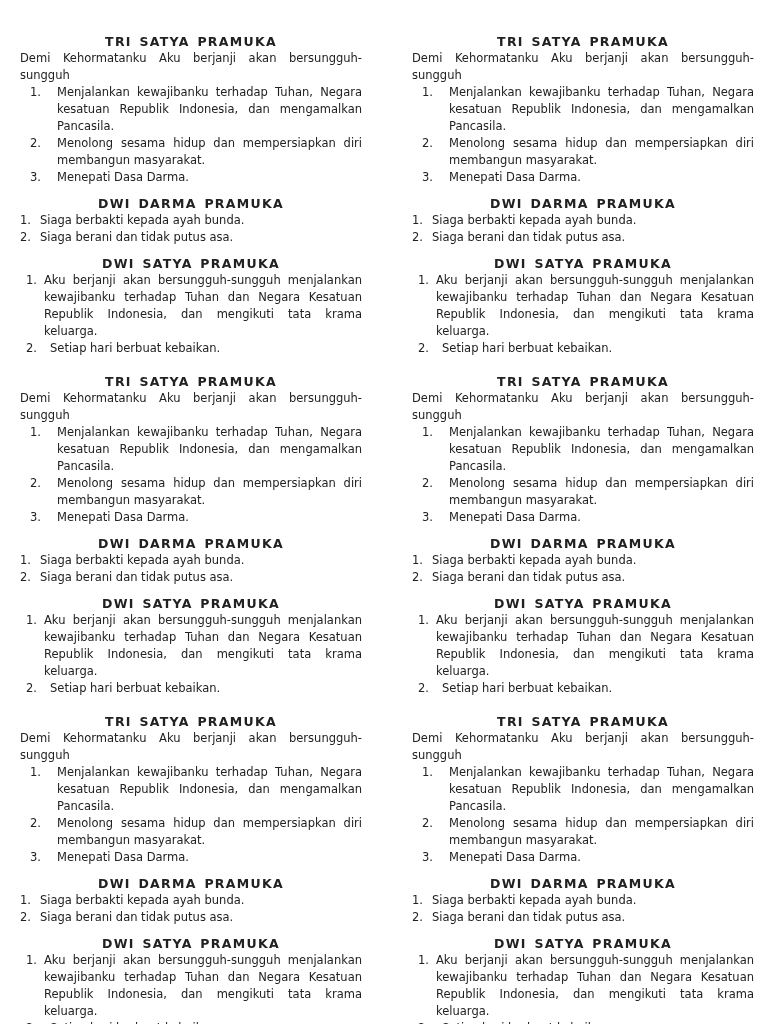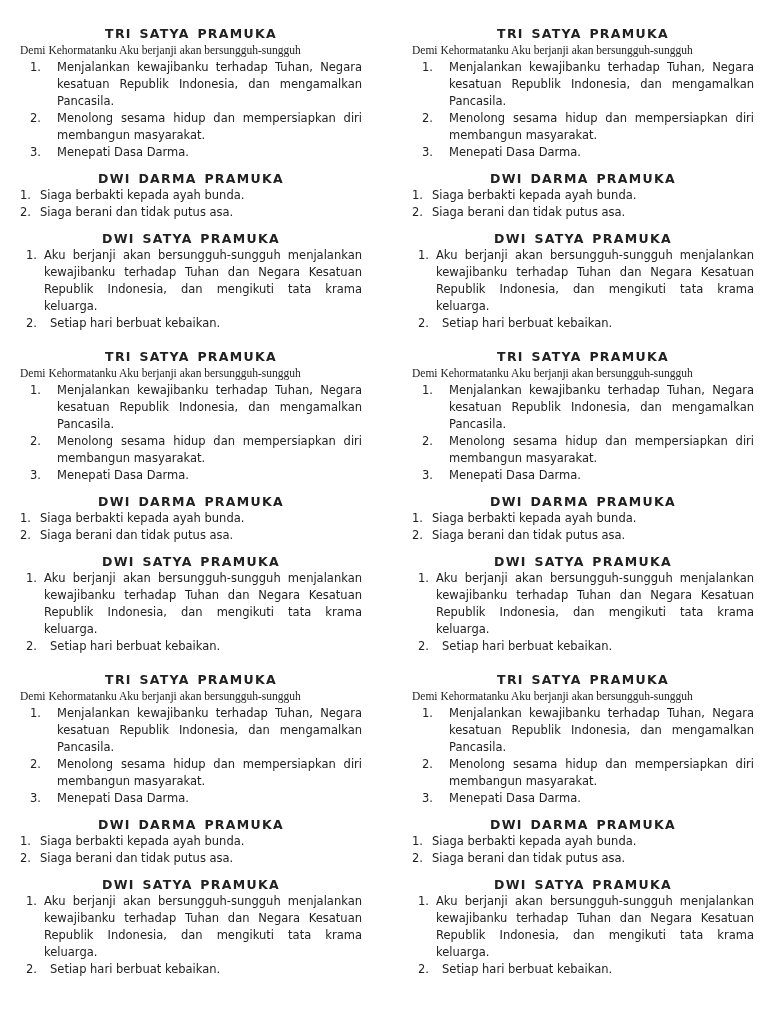--- a/index.html
+++ b/index.html
@@ -22,38 +22,37 @@
   }
   .columns {
     display: grid;
     grid-template-columns: 342px 342px;
     column-gap: 50px;
   }
   .column {
     min-width: 0;
   }
   .unit {
-    margin: 4px 0 16px 0;
+    margin: 12px 0 16px 0;
   }
   .title {
     margin: 0;
     font-size: 12.5px;
     font-weight: bold;
     text-align: center;
     letter-spacing: 1.3px;
     word-spacing: 2px;
     line-height: 17px;
   }
   .title.sub {
     margin-top: 9px;
   }
   .intro {
     margin: 0;
     text-align: justify;
-    font-family: Liberation Serif, serif;
   }
   .list {
     margin: 0;
   }
   .li {
     display: flex;
     align-items: flex-start;
   }
   .li .num {
     flex: 0 0 auto;

